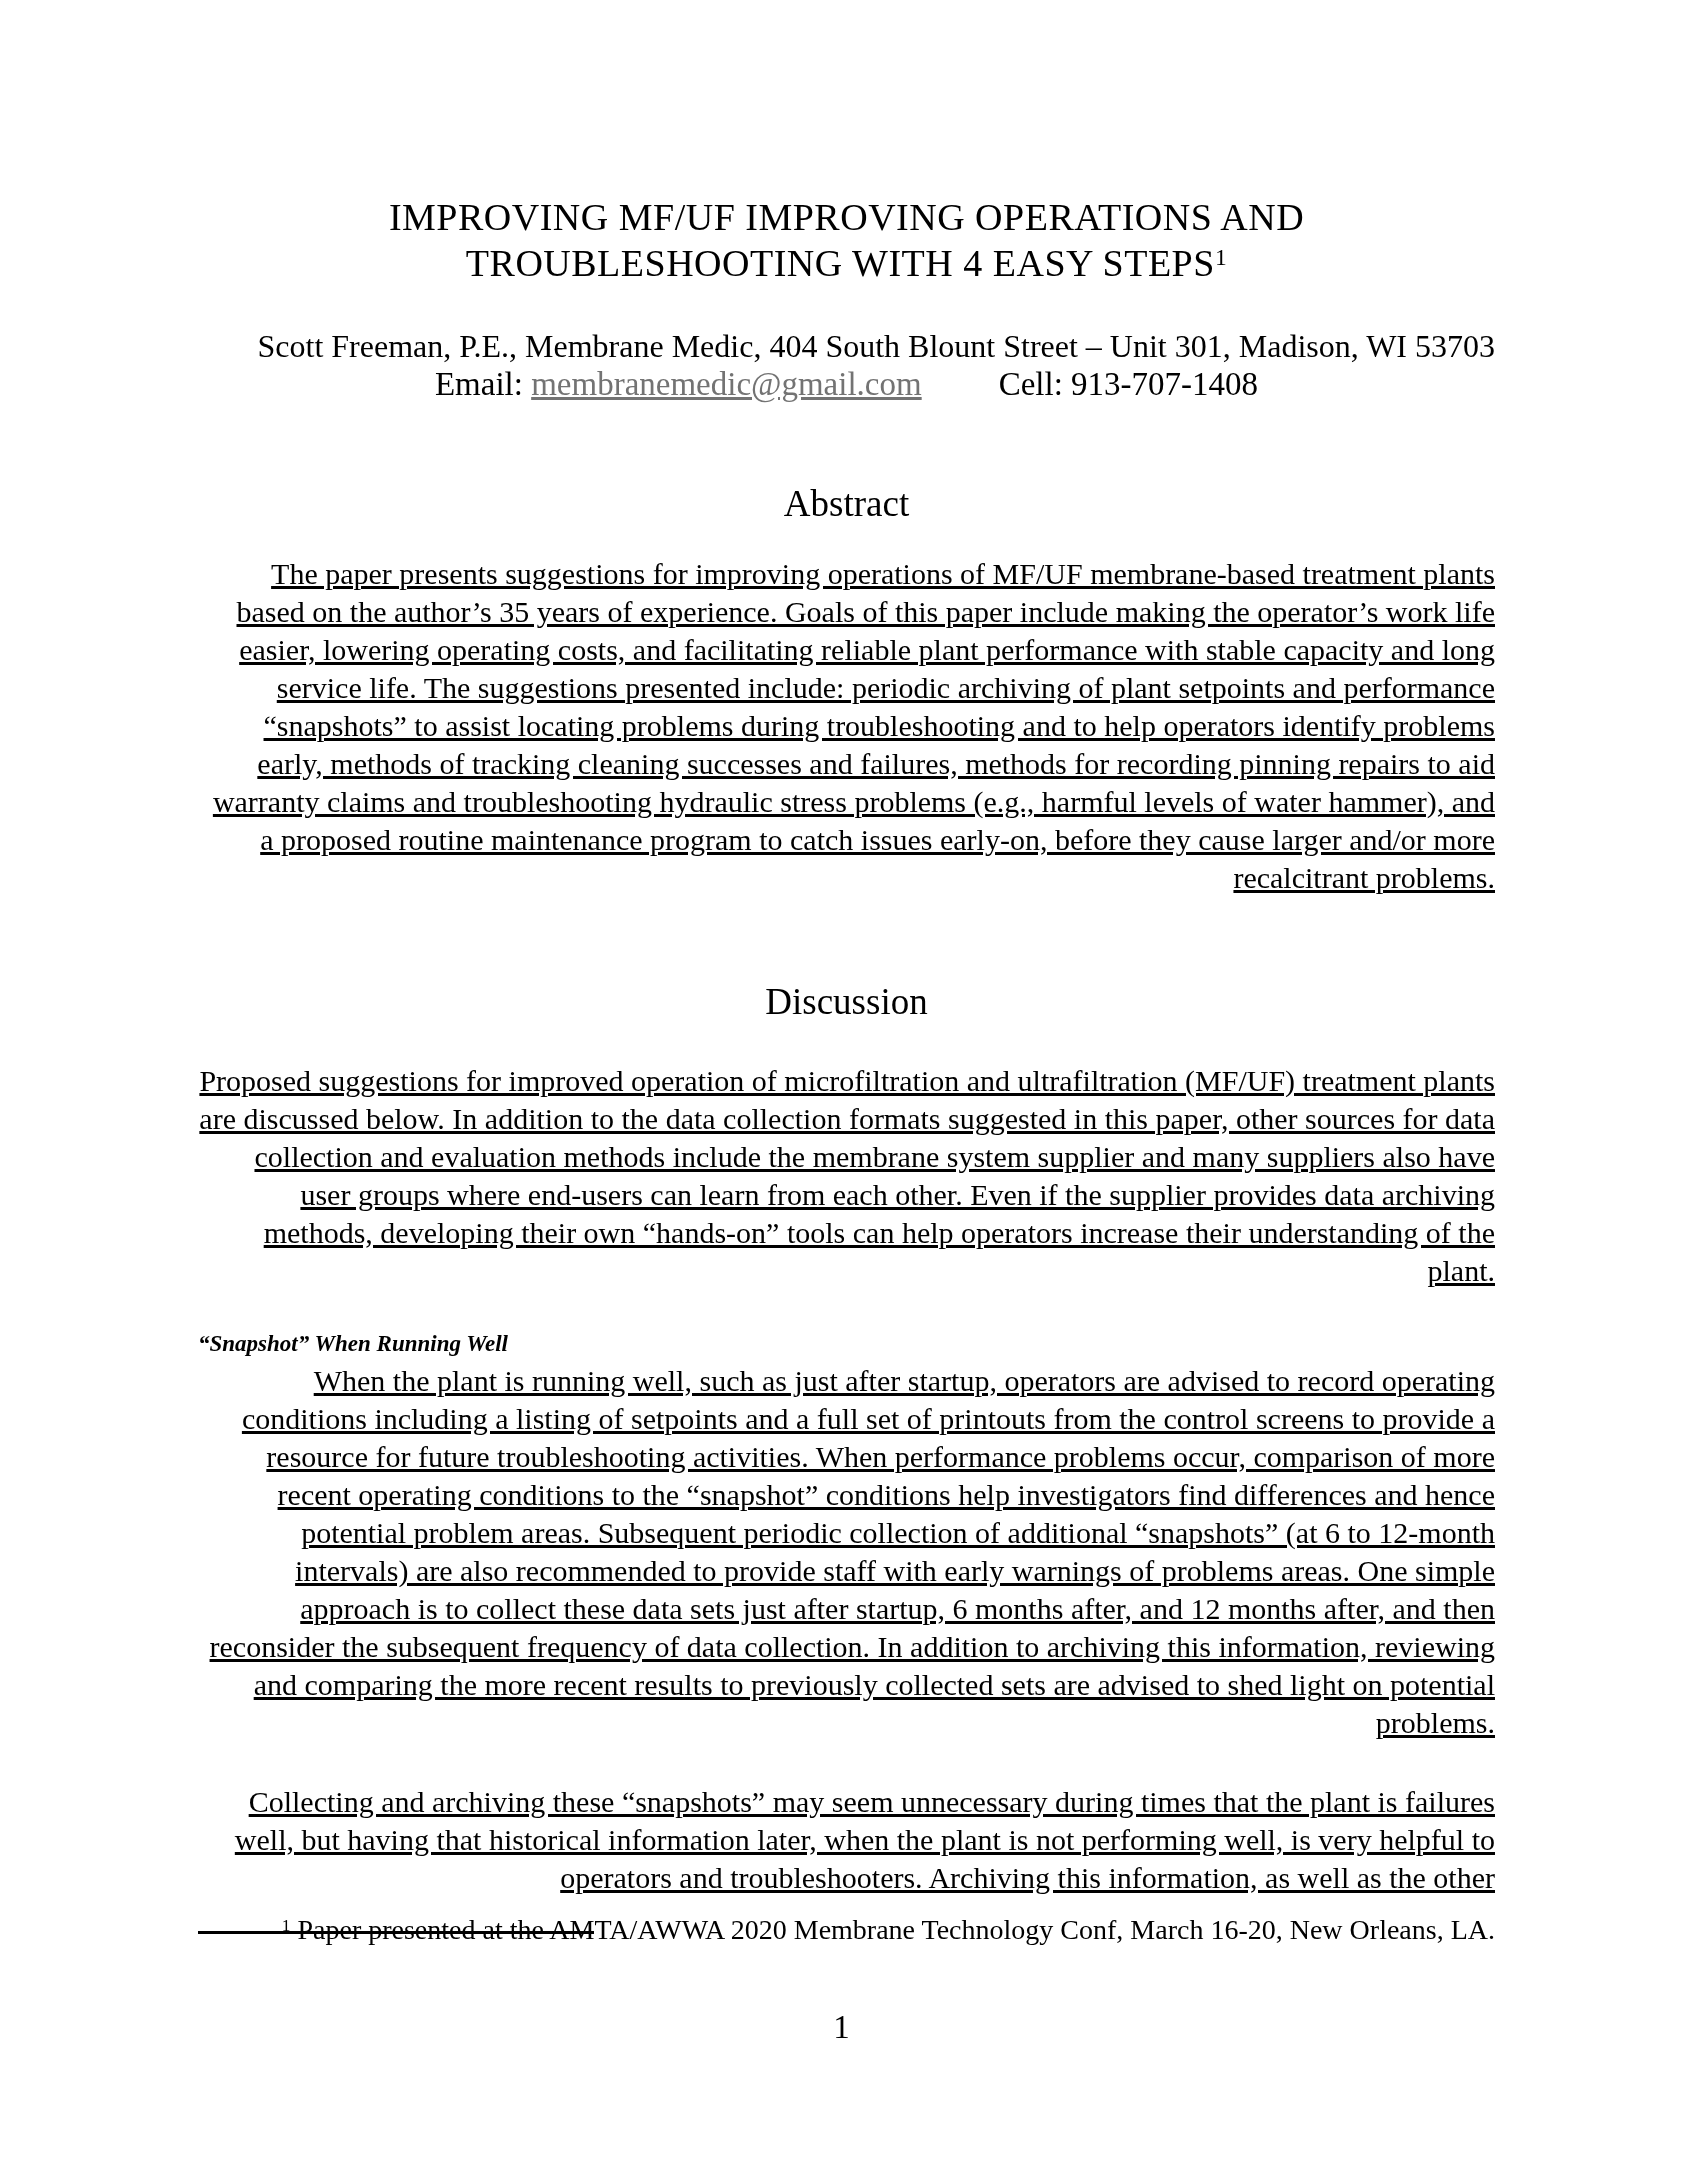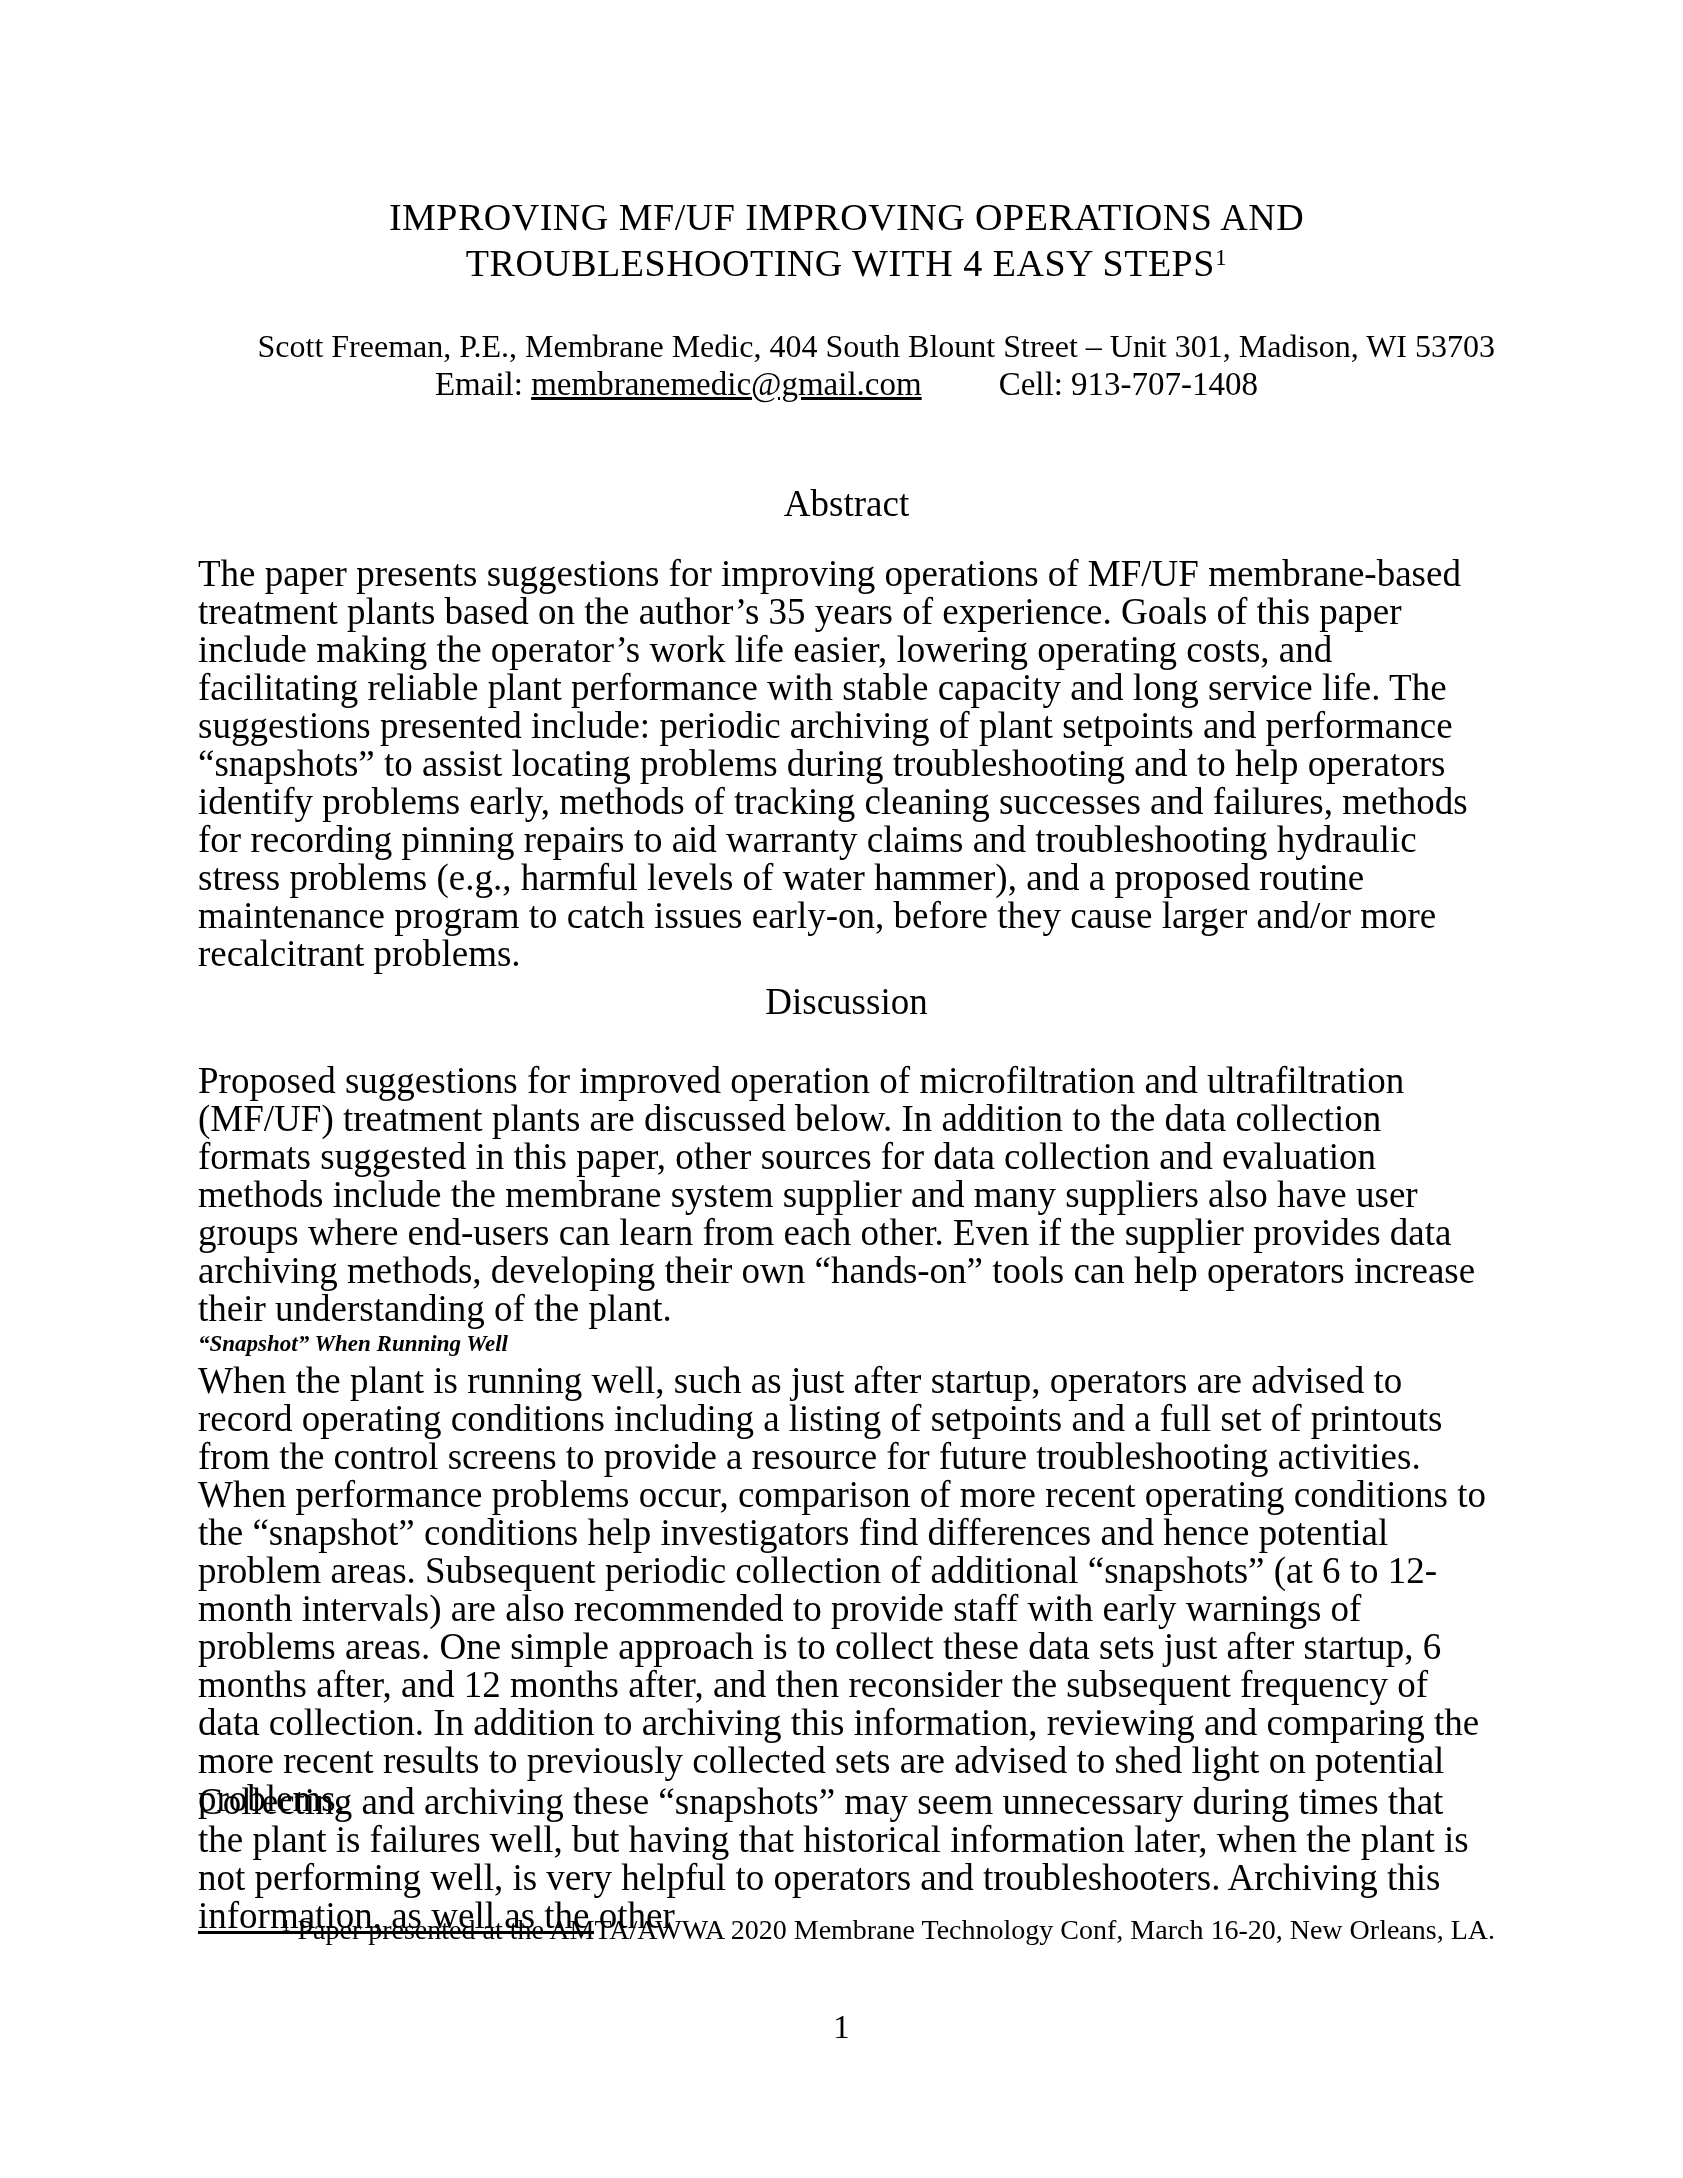--- a/index.html
+++ b/index.html
@@ -22,30 +22,30 @@
   }
   .title sup, .fn sup {
     font-size: 0.62em;
     vertical-align: baseline;
     position: relative;
     top: -0.45em;
   }
   .author-line { top: 326px; font-size: 32px; line-height: 40px; text-align: right; }
   .contact-line { top: 364px; font-size: 33px; line-height: 40px; }
   .email-link {
-    color: #000000;
+    color: #737373;
     text-decoration: underline;
     margin-left: 0.25em;
     cursor: pointer;
   }
   .cell-number { margin-left: 77px; }
   .section-heading { font-size: 37px; line-height: 42px; }
   .h-abstract { top: 483px; }
   .h-discussion { top: 981px; }
-  .body-text { font-size: 37px; line-height: 38px; text-align: left; }
+  .body-text { font-size: 30px; line-height: 38px; text-align: right; text-decoration: underline; }
   .p-abstract { top: 555px; }
   .p-discussion { top: 1062px; }
   .sub-heading {
     top: 1325px;
     font-size: 23px;
     line-height: 38px;
     font-weight: bold;
     font-style: italic;
   }
   .p-snapshot1 { top: 1362px; }

